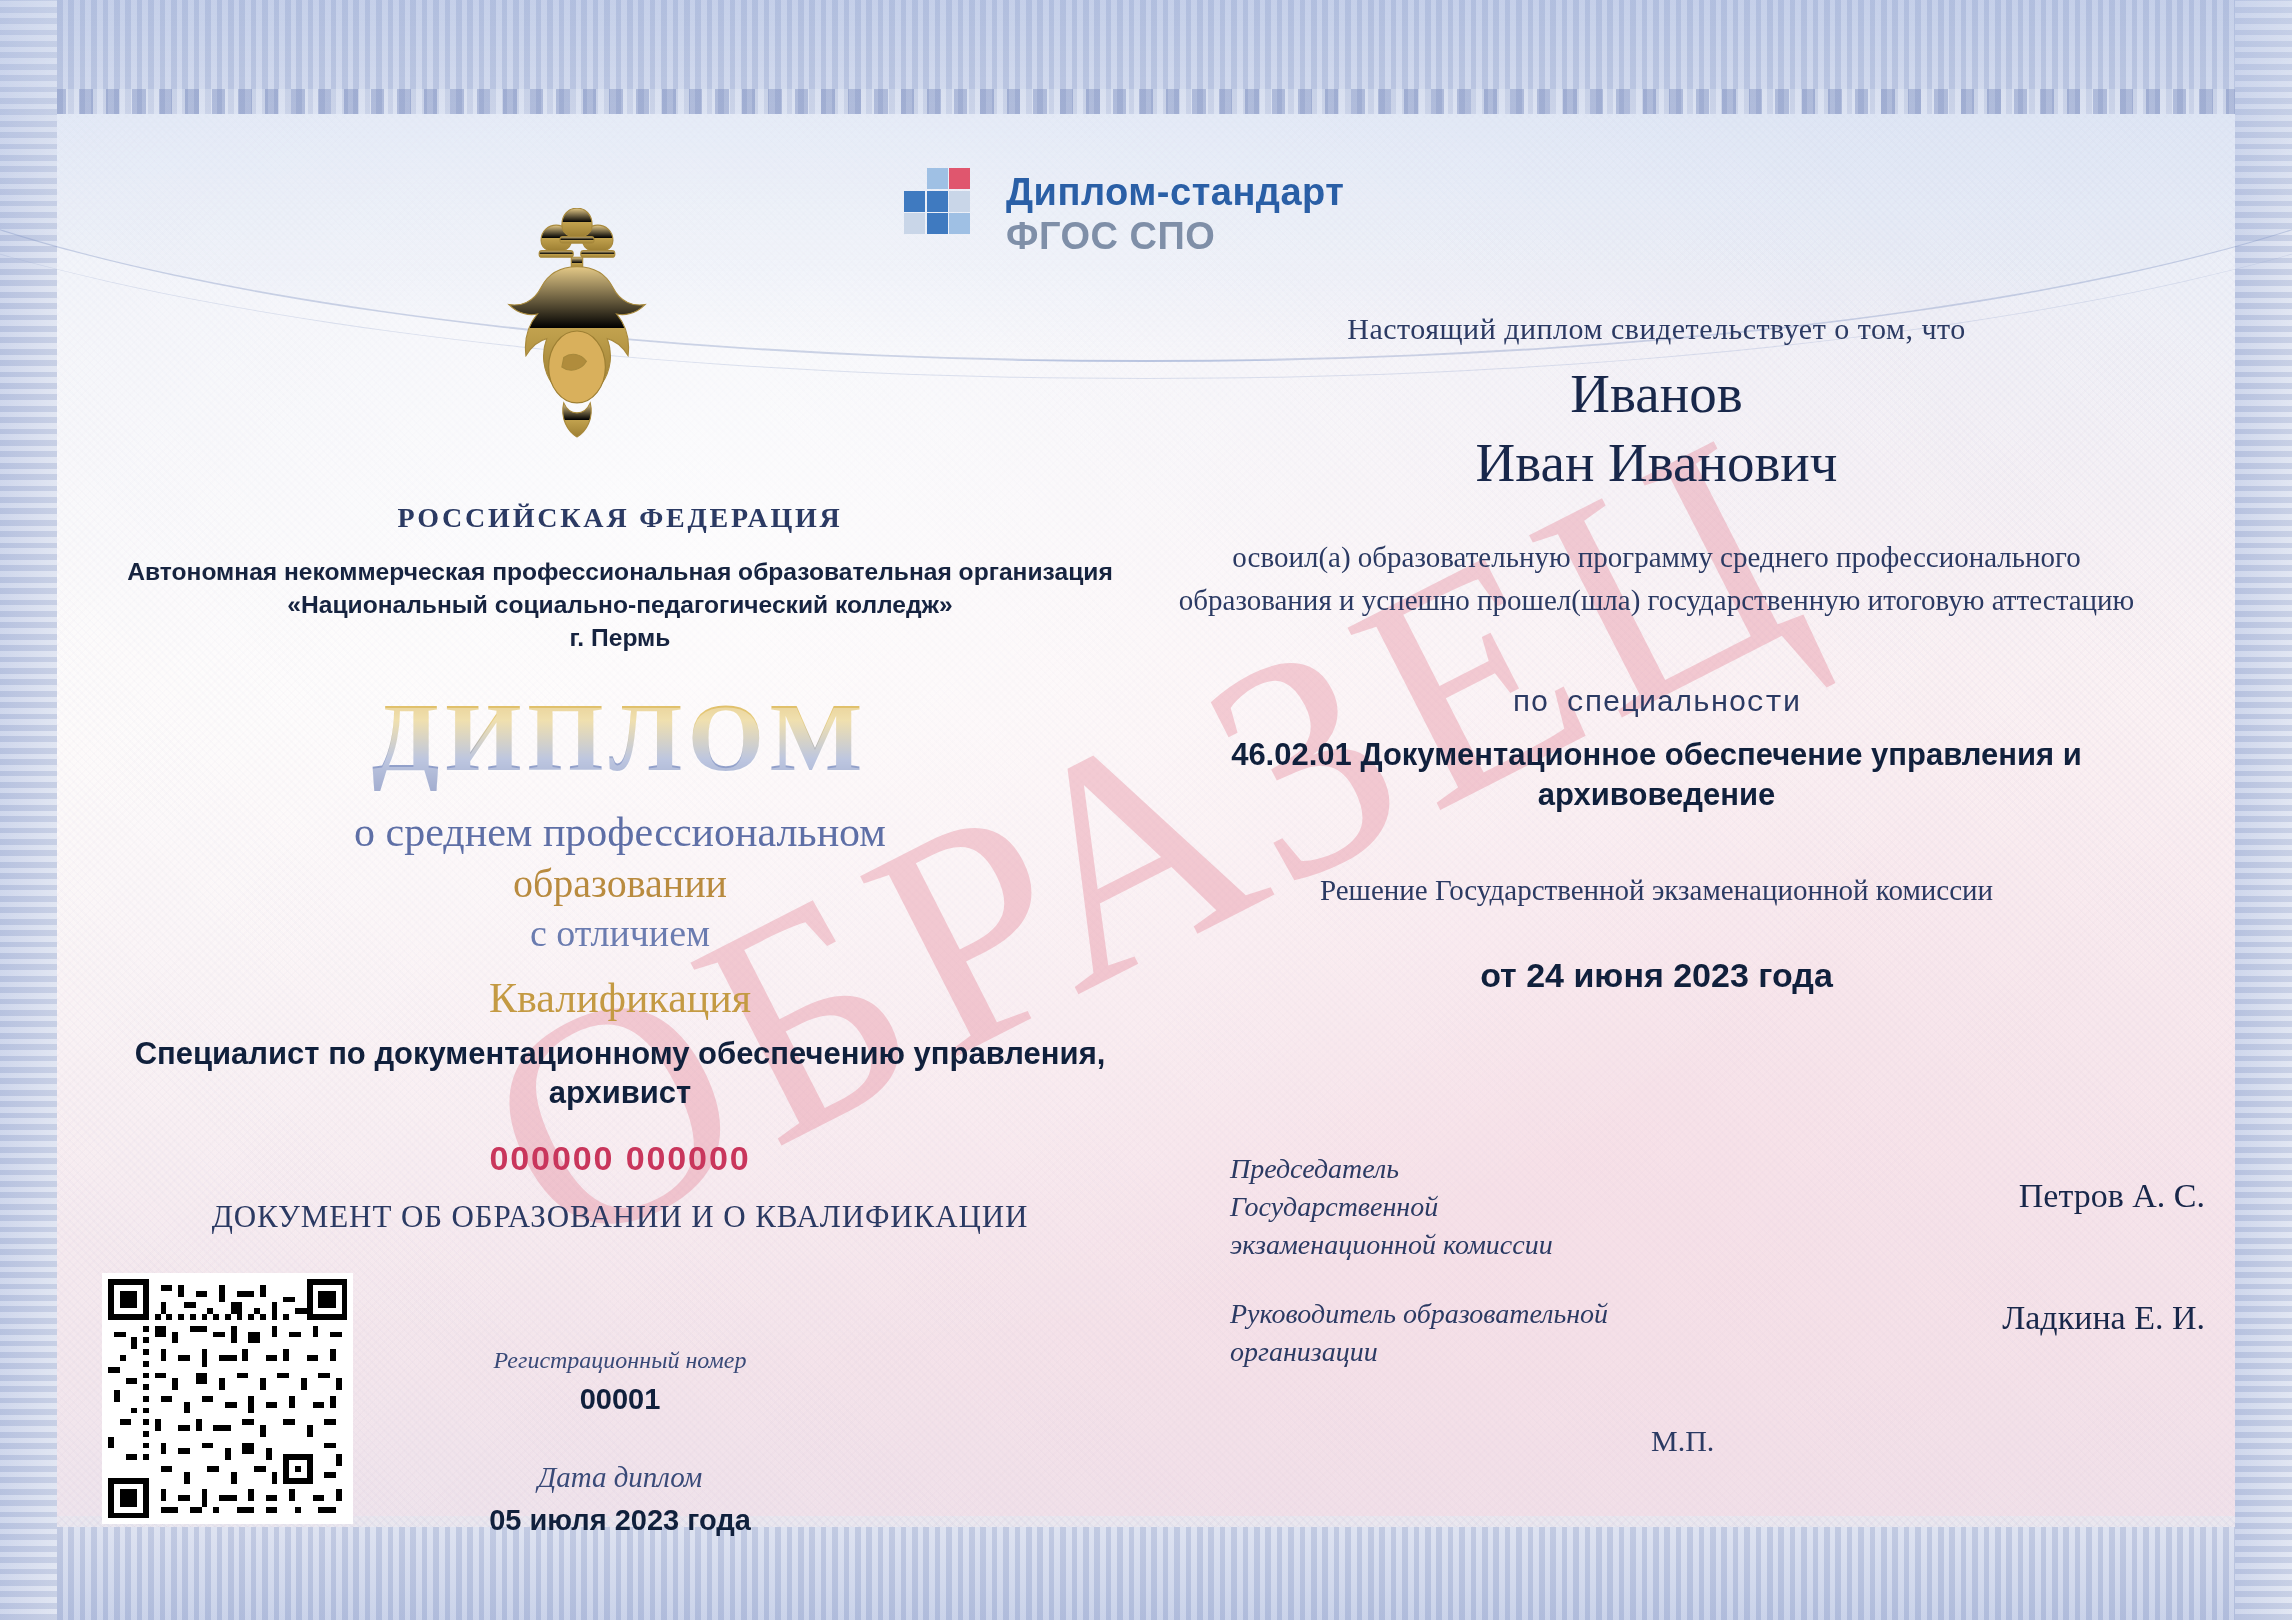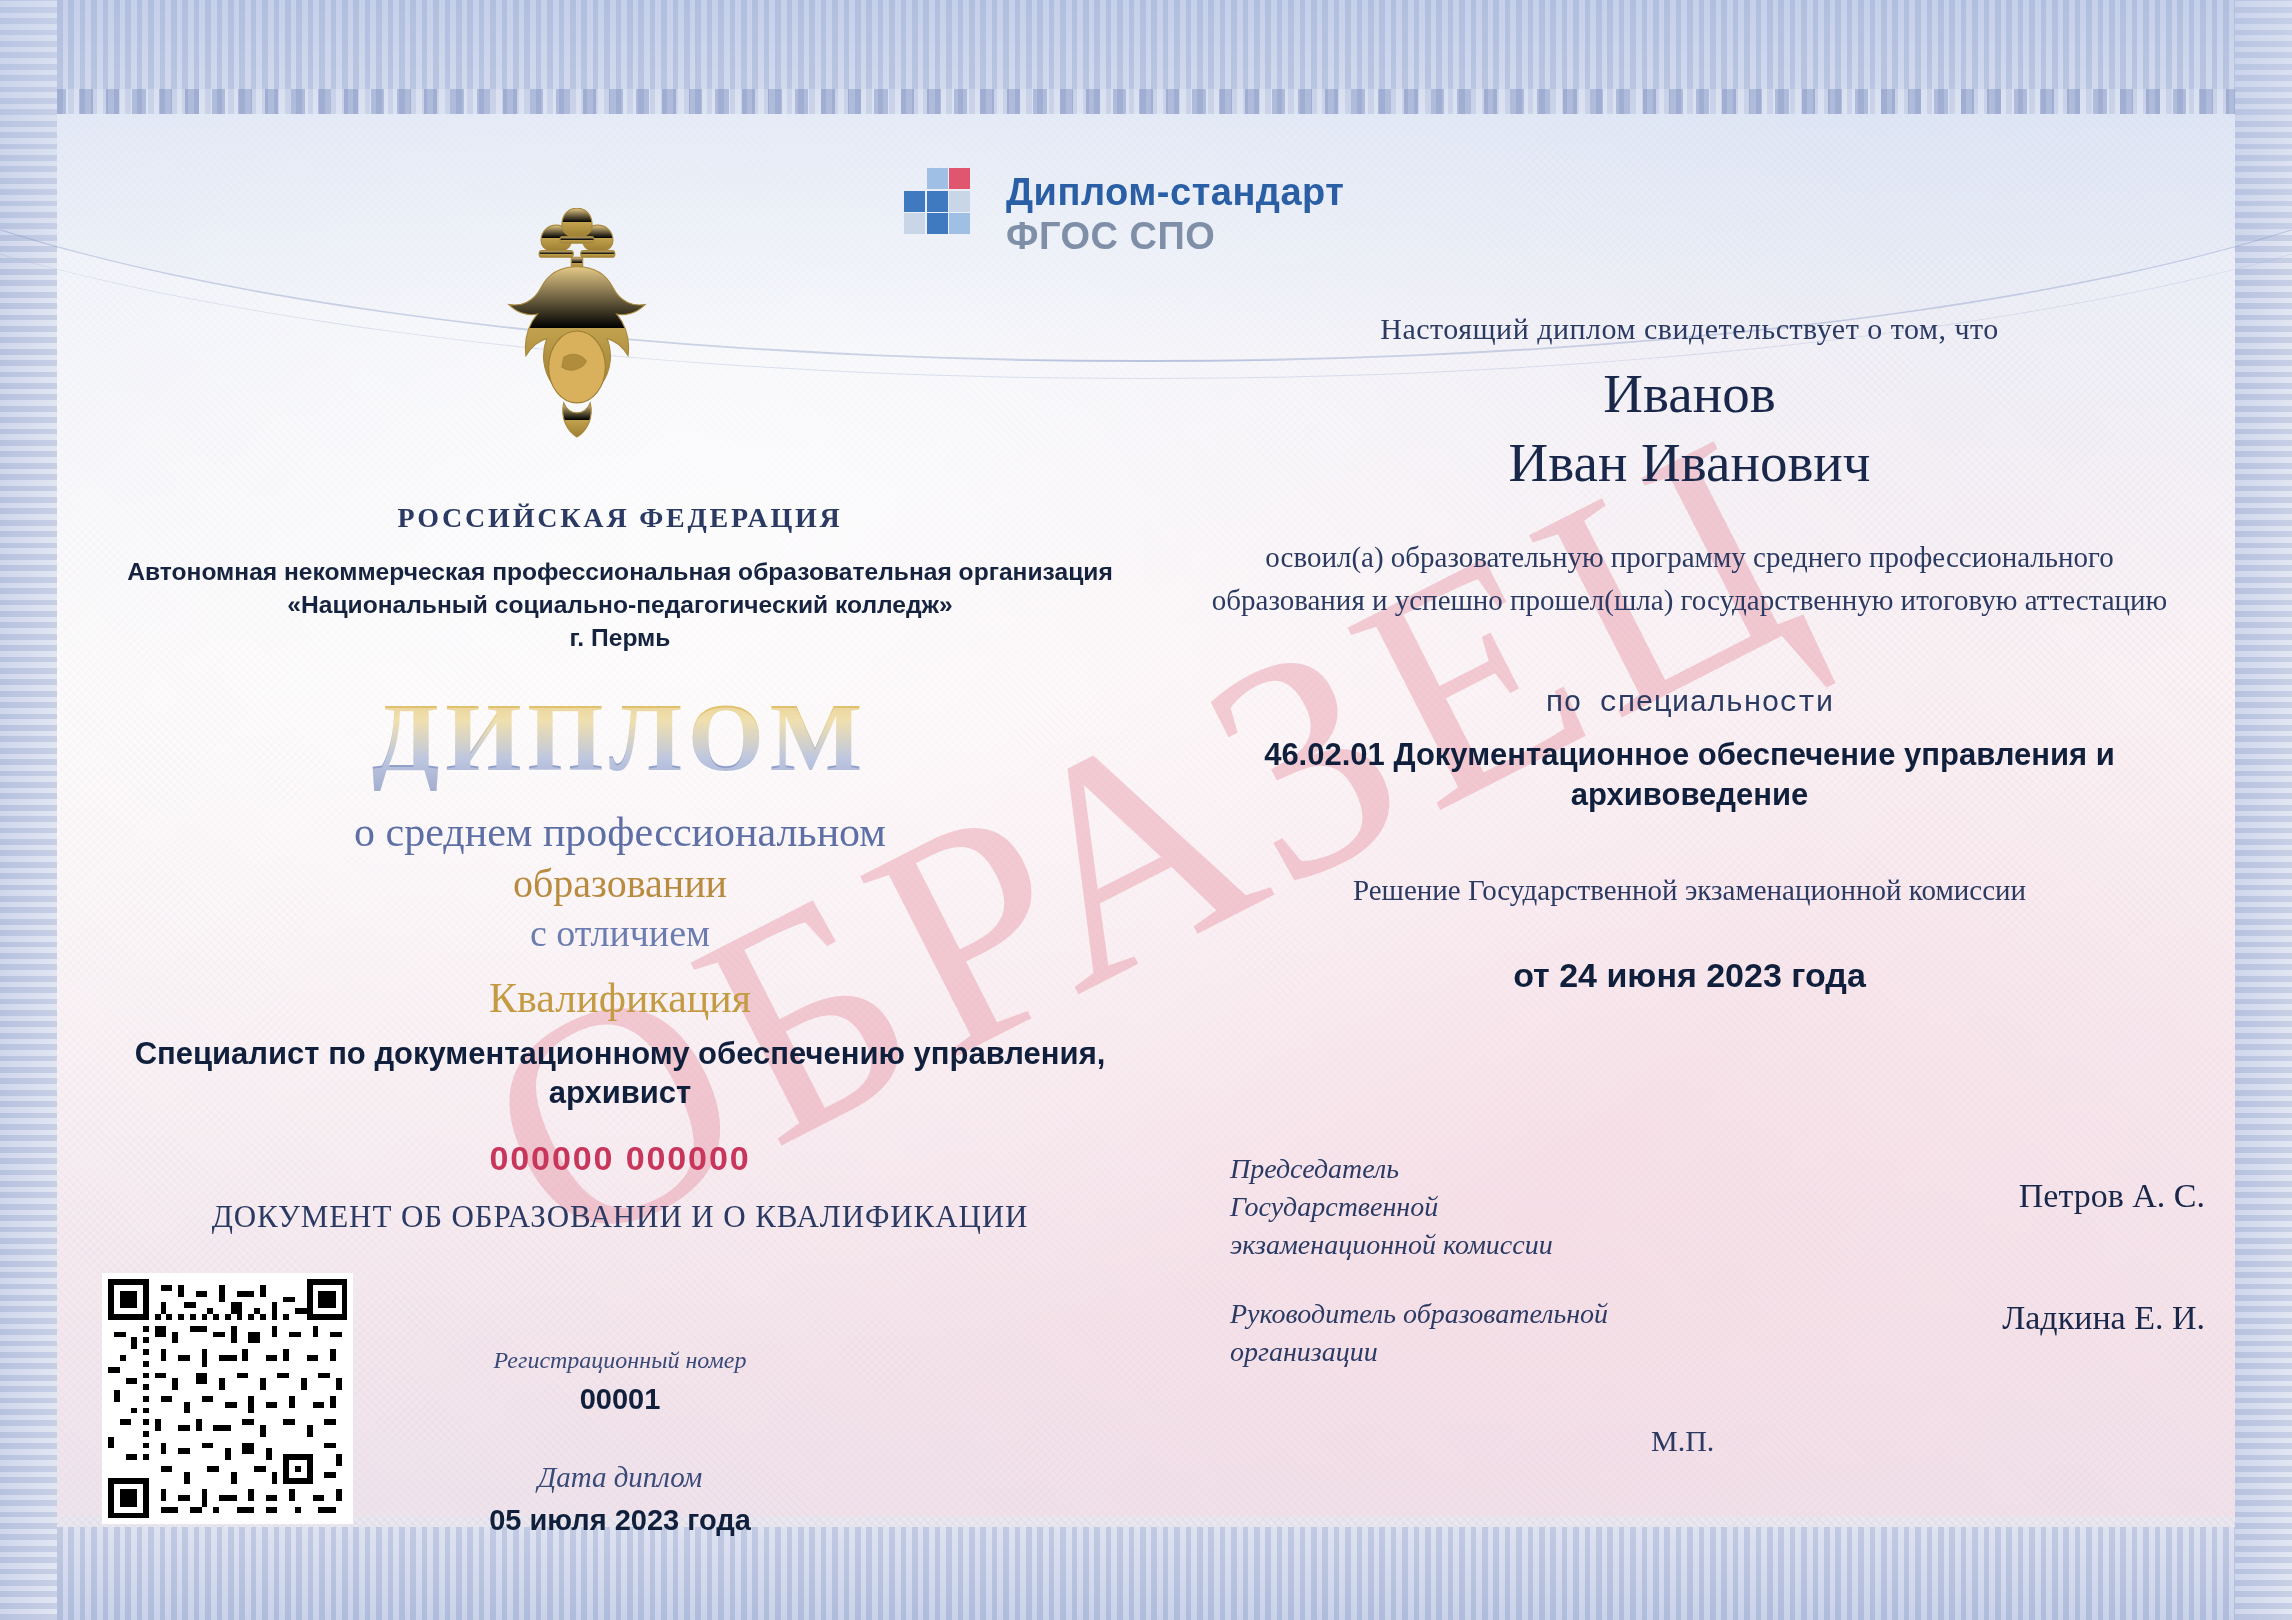--- a/index.html
+++ b/index.html
@@ -115,21 +115,21 @@
   .reg-label{margin-top:112px;font-size:24px;color:#394a78;font-style:italic;font-family:"Liberation Serif",serif;}
   .reg-val{margin-top:9.5px;font-family:"Liberation Sans",sans-serif;font-weight:700;font-size:29px;color:#10203c;}
   .date-label{margin-top:45px;font-size:29px;color:#394a78;font-style:italic;font-family:"Liberation Serif",serif;}
   .date-val{margin-top:9.5px;font-family:"Liberation Sans",sans-serif;font-weight:700;font-size:29px;color:#10203c;}
 
   
   .qr{position:absolute;left:102px;top:1273px;width:251px;height:251px;background:#fff;padding:5.7px;box-sizing:border-box;}
   .qr svg{display:block;width:100%;height:100%;}
 
   
-  .right{position:absolute;left:1188px;top:312px;width:1003px;text-align:center;}
+  .right{position:absolute;left:1155px;top:312px;width:1003px;text-align:center;}
   .r-lead{font-size:30px;color:#2b3a63;letter-spacing:0.5px;font-family:"Liberation Serif",serif;}
   .fio1{margin-top:16px;font-size:55px;color:#18274a;font-family:"Liberation Serif",serif;}
   .fio2{margin-top:5.7px;font-size:55px;color:#18274a;font-family:"Liberation Serif",serif;}
   .r-body{margin-top:42px;font-size:29px;line-height:1.5;color:#2b3a63;font-family:"Liberation Serif",serif;}
   .r-spec-label{margin-top:63px;font-size:30px;color:#2b3a63;font-family:Liberation Mono, monospace;}
   .r-spec{margin-top:15px;font-family:"Liberation Sans",sans-serif;font-weight:700;font-size:31px;line-height:1.3;color:#10203c;}
   .r-gek{margin-top:59px;font-size:29px;color:#2b3a63;font-family:"Liberation Serif",serif;}
   .r-gek-date{margin-top:49px;font-family:"Liberation Sans",sans-serif;font-weight:700;font-size:34px;color:#10203c;}
 
   .sign-block{position:absolute;left:1230px;top:1150px;width:975px;}

